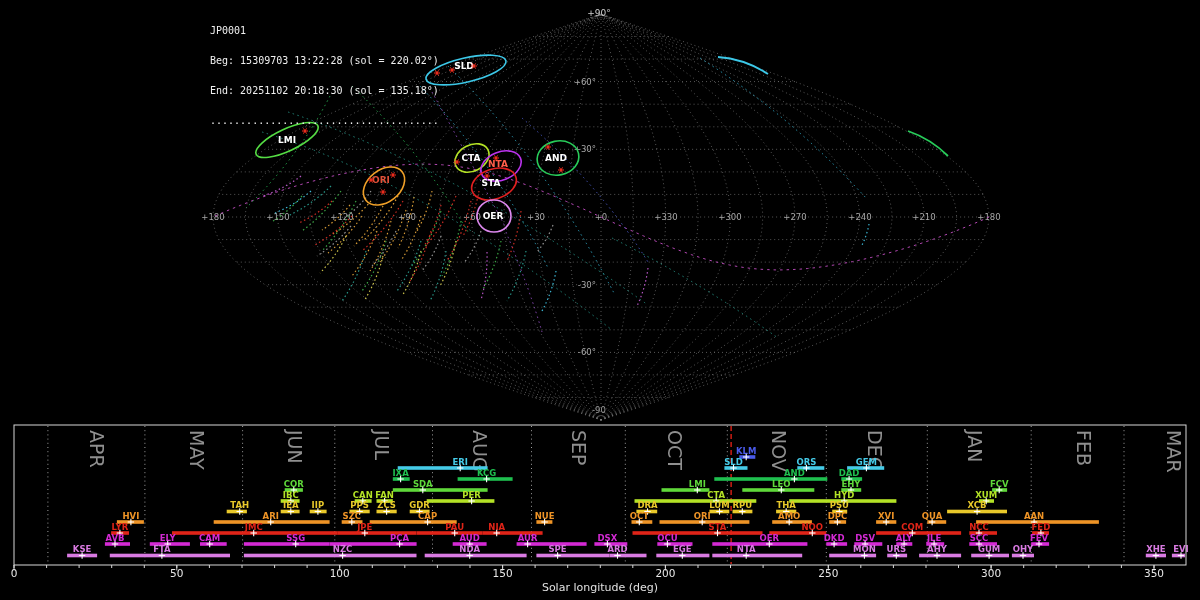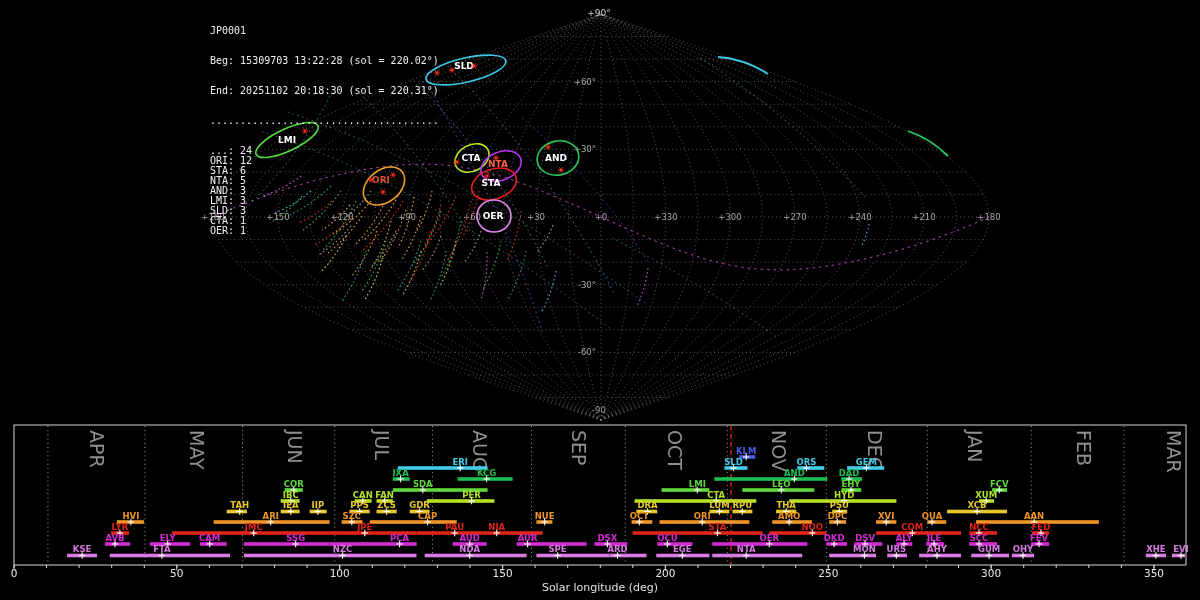--- a/index.html
+++ b/index.html
@@ -826,17 +826,16 @@
         <text x="665.4" y="577" text-anchor="middle" font-size="10.5" fill="#e8e8e8">200</text>
         <text x="828.3" y="577" text-anchor="middle" font-size="10.5" fill="#e8e8e8">250</text>
         <text x="991.1" y="577" text-anchor="middle" font-size="10.5" fill="#e8e8e8">300</text>
         <text x="1154.0" y="577" text-anchor="middle" font-size="10.5" fill="#e8e8e8">350</text>
         <text x="600" y="591" text-anchor="middle" font-size="11" fill="#e0e0e0">Solar longitude (deg)</text>
       </g>
     </svg>
   <div id="info">
     <div>JP0001</div>
     <div>Beg: 15309703 13:22:28 (sol = 220.02°)</div>
-    <div>End: 20251102 20:18:30 (sol = 220.31°)</div>
+    <div>End: 20251102 20:18:30 (sol = 135.18°)</div>
     <div>......................................</div>
-    <div id="counts"><div>...: 24</div><div>ORI: 12</div><div>STA: 6</div><div>NTA: 5</div><div>AND: 3</div><div>LMI: 3</div><div>SLD: 3</div><div>CTA: 1</div><div>OER: 1</div></div>
   </div>
 </div>
 
 </body></html>

